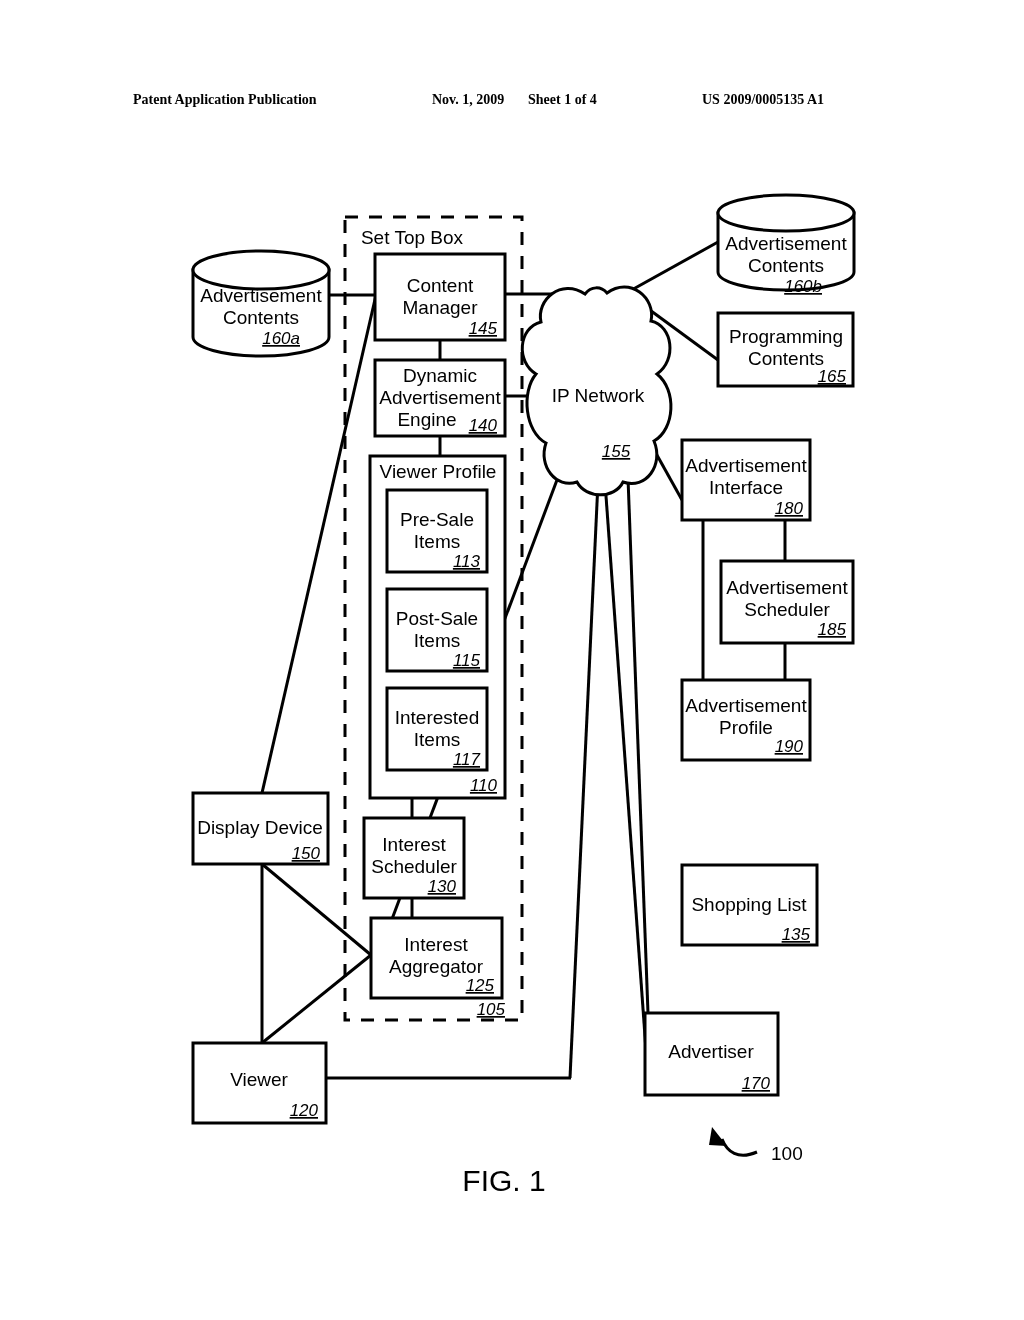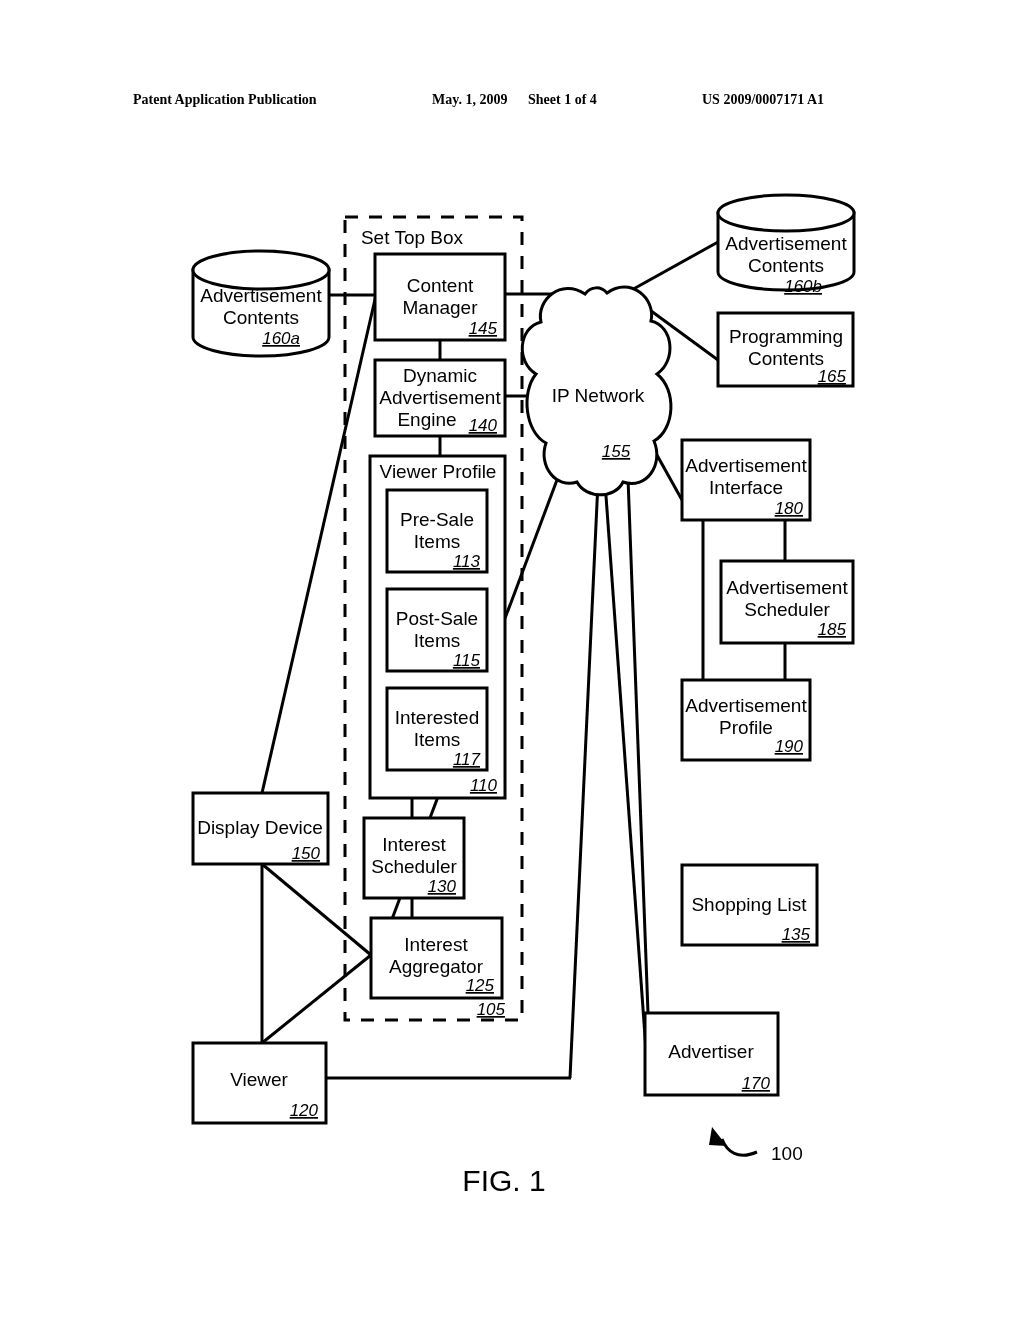--- a/index.html
+++ b/index.html
@@ -93,23 +93,23 @@
     stroke-width: 3;
   }
 </style>
 </head>
 <body>
 
 <div id="page">
 
   <div class="hdr">
     <span class="h-pub">Patent Application Publication</span>
-    <span class="h-date">May. 1, 2009</span>
+    <span class="h-date">Nov. 1, 2009</span>
     <span class="h-sheet">Sheet 1 of 4</span>
-    <span class="h-num">US 2009/0007171 A1</span>
+    <span class="h-num">US 2009/0005135 A1</span>
   </div>
 
   <svg id="fig" viewBox="0 0 1024 1320">
 
     <line class="ln" x1="330" y1="295" x2="375" y2="295"></line>
 
     <line class="ln" x1="376" y1="295" x2="262" y2="793"></line>
 
     <line class="ln" x1="440" y1="340" x2="440" y2="360"></line>
 

